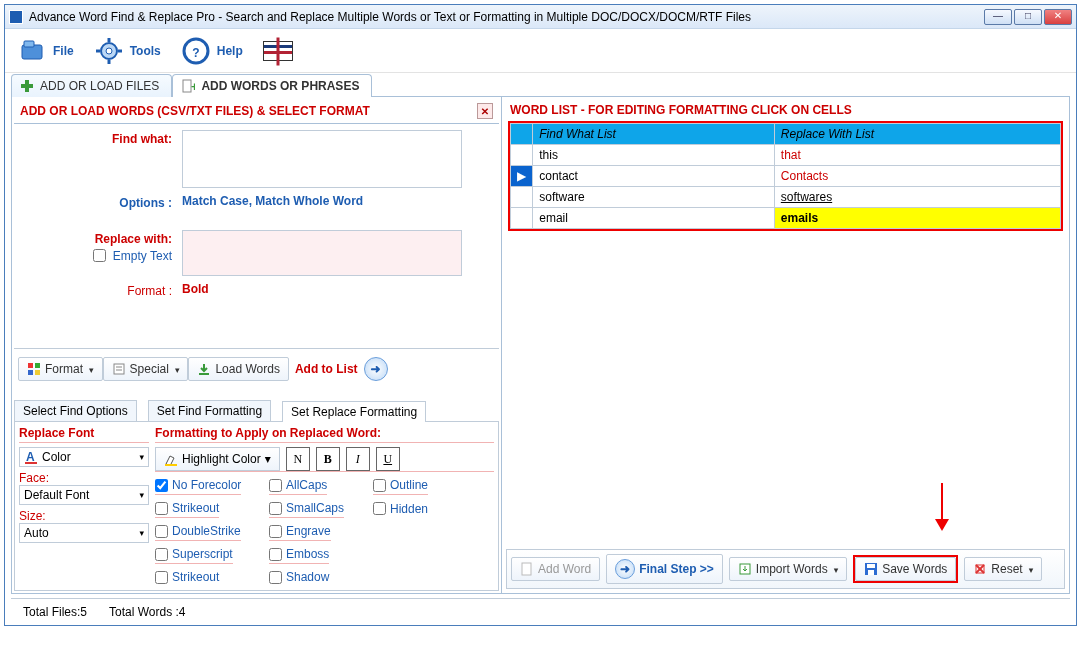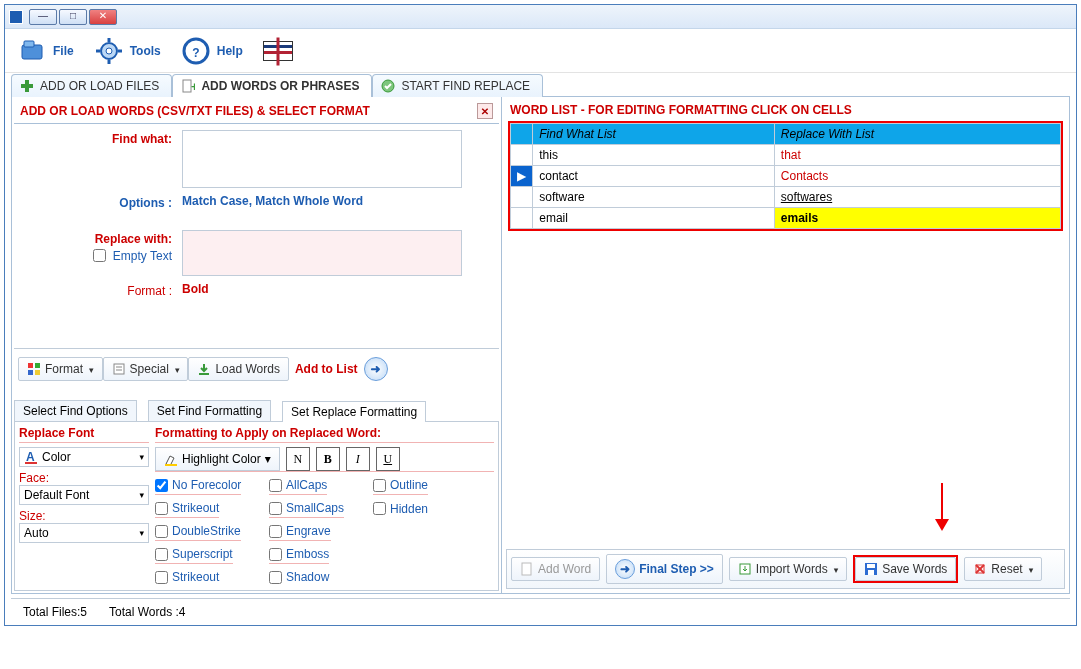--- a/index.html
+++ b/index.html
@@ -76,20 +76,21 @@
 
   .statusbar { border-top:1px solid #c0ccd9; margin:4px 6px 0 6px; padding:6px 12px; display:flex; gap:22px;}
   svg{display:block;}
 </style>
 </head>
 <body>
 
 <div class="window">
   <div class="titlebar">
     <span class="appicon"></span>
+    <span class="title">Advance Word Find &amp; Replace Pro - Search and Replace Multiple Words or Text  or Formatting in Multiple DOC/DOCX/DOCM/RTF Files</span>
     <div class="winbtns">
       <div class="winbtn">—</div>
       <div class="winbtn">□</div>
       <div class="winbtn close">✕</div>
     </div>
   </div>
 
   <div class="menubar">
     <div class="menuitem">
       <span class="menuicon">
@@ -140,29 +141,20 @@
       <span>ADD OR LOAD FILES</span>
     </div>
     <div class="tab active">
       <span class="ticon">
           <svg width="14" height="14">
             <rect x="2" y="1" width="8" height="12" fill="#fff" stroke="#888"></rect>
             <text x="10" y="12" font-size="10" fill="#3a9a3a">+</text>
           </svg>
         </span>
       <span>ADD WORDS OR PHRASES</span>
-    </div>
-    <div class="tab">
-      <span class="ticon">
-          <svg width="14" height="14">
-            <circle cx="7" cy="7" r="6" fill="#7dc67d" stroke="#3a9a3a"></circle>
-            <path d="M4 7 l2 2 l4 -4" stroke="#fff" stroke-width="2" fill="none"></path>
-          </svg>
-        </span>
-      <span>START FIND REPLACE</span>
     </div>
   </div>
 
   <div class="layout">
     <div class="leftpane">
       <div class="panelhead">
         <span>ADD OR LOAD WORDS (CSV/TXT FILES) &amp; SELECT FORMAT</span>
         <span class="closex">✕</span>
       </div>
 

